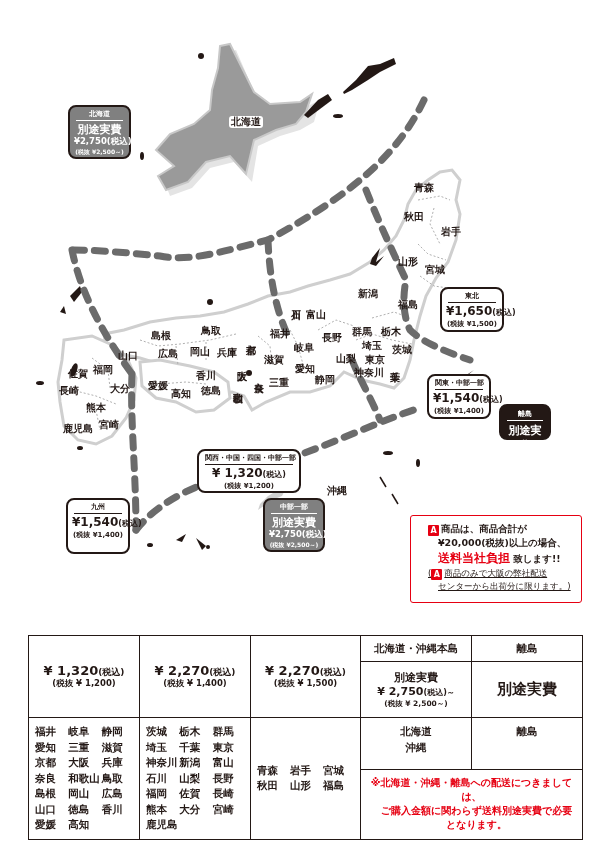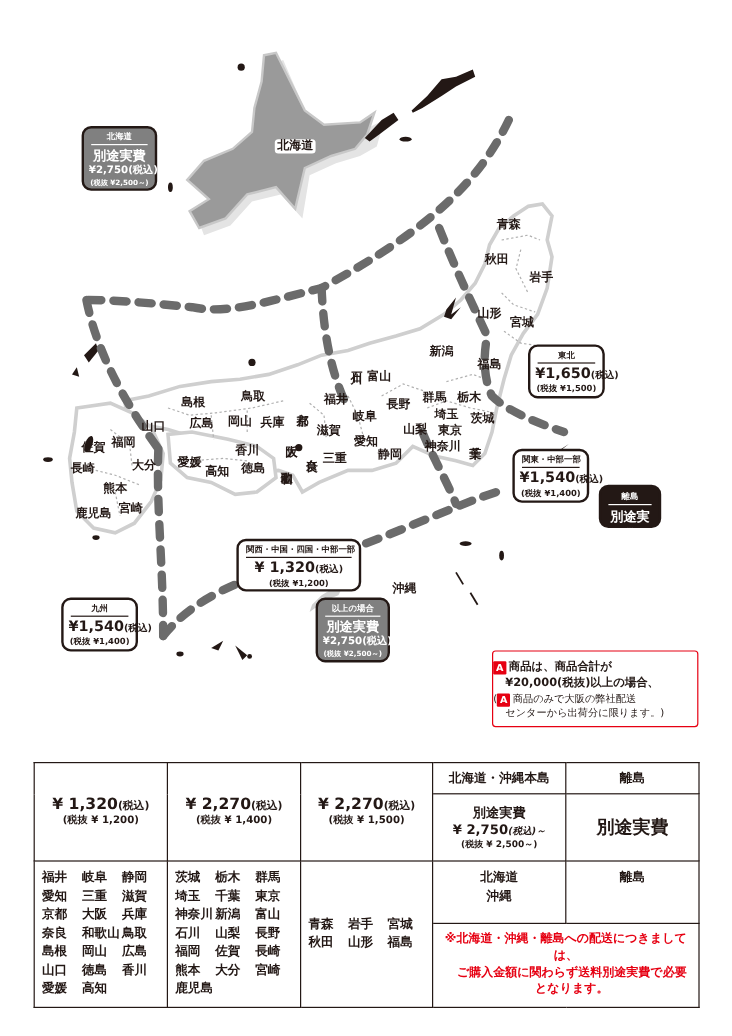--- a/index.html
+++ b/index.html
@@ -13,35 +13,35 @@
   .rbox .rname { font-size: 7px; font-weight: bold; border-bottom: 1.5px solid #231815; padding-bottom: 1px; margin: 0 2px 2px; letter-spacing: 0; white-space: nowrap; }
   .rbox .rprice { font-size: 12px; font-weight: bold; white-space: nowrap; line-height: 1.15; }
   .rbox .rprice small { font-size: 8px; }
   .rbox .rsub { font-size: 7px; font-weight: bold; white-space: nowrap; text-align: center; }
   .rbox.gray { background: #808080; color: #fff; border-color: #231815; }
   .rbox.gray .rname { border-bottom-color: #fff; color: #fff; }
   .rbox.gray .rmain { font-size: 11px; font-weight: bold; line-height: 1.2; }
   .rbox.dark { background: #231815; color: #fff; border-color: #231815; }
   .rbox.dark .rname { border-bottom-color: #fff; color: #fff; }
   .rbox.dark .rmain { font-size: 11px; font-weight: bold; }
-  .notice { position: absolute; left: 410px; top: 542px; width: 172px; height: 64px; border: 1.5px solid #e60012; border-radius: 3px; background: #fff; padding: 6px 6px 4px 0; font-size: 9.5px; font-weight: bold; line-height: 1.45; }
+  .notice { position: absolute; left: 410px; top: 515px; width: 172px; height: 88px; border: 1.5px solid #e60012; border-radius: 3px; background: #fff; padding: 6px 6px 4px 17px; font-size: 9.5px; font-weight: bold; line-height: 1.45; }
   .notice .a-icon { display: inline-block; width: 11px; height: 11px; background: #e60012; color: #fff; font-size: 8px; line-height: 11px; text-align: center; font-weight: bold; border-radius: 1px; vertical-align: -1px; margin-right: 2px; }
   .notice .red { color: #e60012; font-size: 12px; }
-  .notice .small { font-size: 8.5px; font-weight: normal; line-height: 1.45; }
+  .notice .small { font-size: 8.5px; font-weight: normal; line-height: 1.45; text-decoration: underline; }
   .notice .ind { padding-left: 10px; }
   table.ship { position: absolute; left: 28px; top: 635px; width: 554px; border-collapse: collapse; table-layout: fixed; }
   table.ship td { border: 1.5px solid #231815; vertical-align: middle; text-align: center; font-weight: bold; }
   .pc { font-size: 13px; line-height: 1.2; }
   .pc small { font-size: 9px; }
   .ps { font-size: 8.5px; }
   .hdr { font-size: 10.5px; height: 26px; }
   .sep { font-size: 11px; line-height: 1.25; height: 56px; }
   .sep .s1 { font-size: 11px; }
   .sep .s2 { font-size: 11px; }
-  .sep .s2 small { font-size: 8px; font-style: italic; }
+  .sep .s2 small { font-size: 8px; }
   .sep .s3 { font-size: 7.5px; }
   .big { font-size: 15px; }
   .plist { display: grid; grid-template-columns: repeat(3, 1fr); text-align: left; font-size: 10.5px; line-height: 15.5px; padding: 6px 4px 6px 6px; }
   .plist span { white-space: nowrap; }
   td.lists { vertical-align: top; }
   .areacell { vertical-align: top !important; font-size: 10.5px; line-height: 15.5px; padding-top: 6px; height: 52px; }
   .redcell { color: #e60012; font-size: 10px; text-align: right; padding: 0 6px 0 6px; line-height: 1.4; }
   .redcell .ind { padding-left: 10px; display: block; }
 </style>
 </head>
@@ -190,36 +190,37 @@
   <div class="rname">離島</div>
   <div class="rmain">別途実費</div>
 </div>
 
 <div class="rbox" style="left:197px;top:429px;width:104px;height:44px;margin-top:20px;">
   <div class="rname">関西・中国・四国・中部一部</div>
   <div class="rprice"><span>¥ 1,320</span><small>(税込)</small></div>
   <div class="rsub">(税抜 ¥1,200)</div>
 </div>
 
-<div class="rbox" style="left:51px;top:498px;width:64px;height:45px;">
+<div class="rbox" style="left:66px;top:498px;width:64px;height:56px;">
   <div class="rname">九州</div>
   <div class="rprice"><span>¥1,540</span><small>(税込)</small></div>
   <div class="rsub">(税抜 ¥1,400)</div>
 </div>
 
 <div class="rbox gray" style="left:263px;top:498px;width:62px;height:54px;">
-  <div class="rname">以上の場合</div>
+  <div class="rname">中部一部</div>
   <div class="rmain">別途実費</div>
   <div class="rsub" style="font-size:8.5px;">¥2,750(税込)～</div>
   <div class="rsub" style="font-size:6px;">(税抜 ¥2,500～)</div>
 </div>
 
 <div class="notice">
   <div><span class="a-icon">A</span><span>商品は、商品合計が</span></div>
   <div class="ind">¥20,000(税抜)以上の場合、</div>
+  <div class="ind"><span class="red">送料当社負担</span> <span>致します!!</span></div>
   <div class="small"><span>(</span><span class="a-icon">A</span><span>商品のみで大阪の弊社配送</span></div>
   <div class="small ind">センターから出荷分に限ります。)</div>
 </div>
 
 <table class="ship">
   <colgroup>
       <col style="width:111px">
       <col style="width:111px">
       <col style="width:110px">
       <col style="width:111px">

